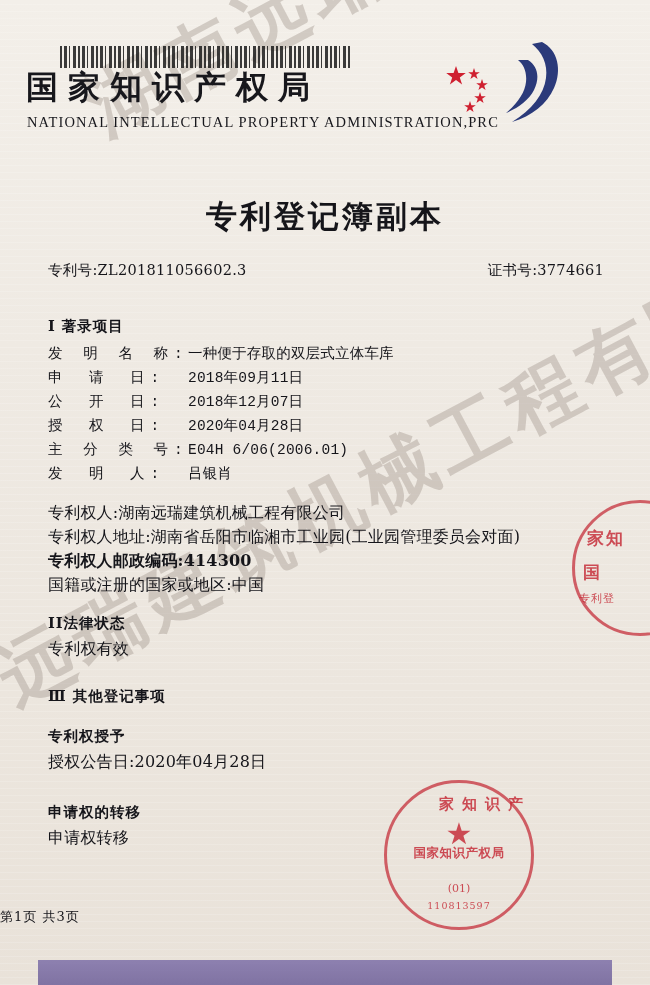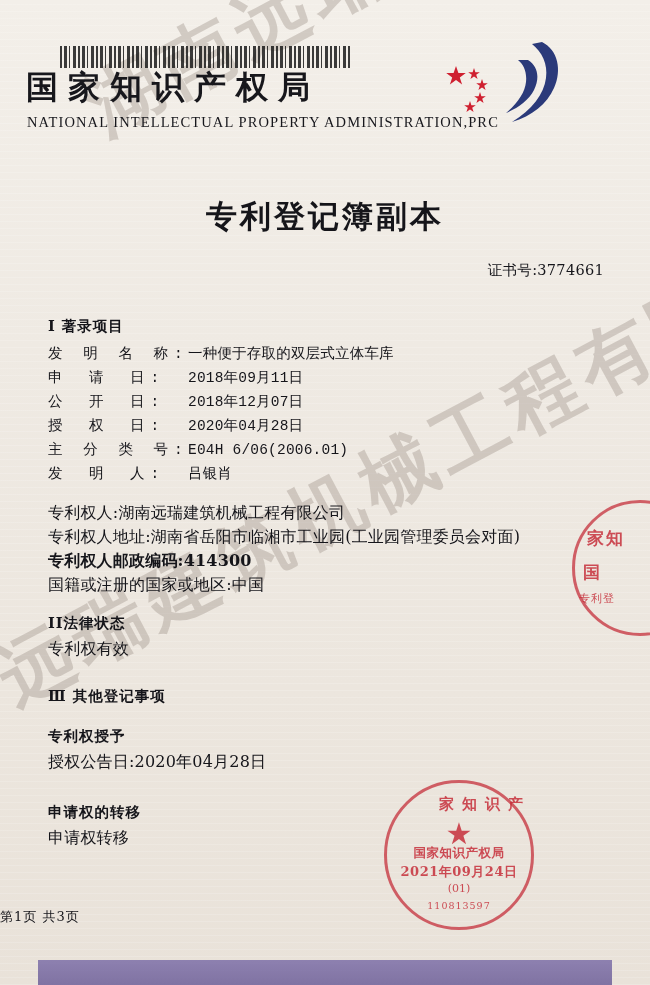--- a/index.html
+++ b/index.html
@@ -351,20 +351,21 @@
             <polygon points="36,28 37.4,32.2 41.8,32.2 38.2,34.8 39.6,39 36,36.4 32.4,39 33.8,34.8 30.2,32.2 34.6,32.2"></polygon>
             <polygon points="26,37 27.4,41.2 31.8,41.2 28.2,43.8 29.6,48 26,45.4 22.4,48 23.8,43.8 20.2,41.2 24.6,41.2"></polygon>
           </g>
         </svg>
       </div>
     </div>
 
     <div class="doc-title">专利登记簿副本</div>
 
     <div class="no-row">
+      <span class="left">专利号:ZL201811056602.3</span>
       <span class="right">证书号:3774661</span>
     </div>
 
     <div class="sec-head" style="top:317px;">I 著录项目</div>
 
     <div class="field" style="top:344px;">
       <span class="lbl">发 明 名 称:</span><span class="val">一种便于存取的双层式立体车库</span>
     </div>
     <div class="field" style="top:368px;">
       <span class="lbl">申　请　日:</span><span class="val">2018年09月11日</span>
@@ -405,18 +406,17 @@
   <div class="seal seal-right">
     <div class="t1">家知</div>
     <div class="t2">国</div>
     <div class="t3">专利登</div>
   </div>
 
   <div class="seal seal-main">
     <div class="arc-top">家知识产</div>
     <div class="star">★</div>
     <div class="m1">国家知识产权局</div>
-    <div class="m2">2021年09月24日</div>
     <div class="m3">(01)</div>
     <div class="arc-bot">110813597</div>
   </div>
 
 </div>
 
 </body></html>

